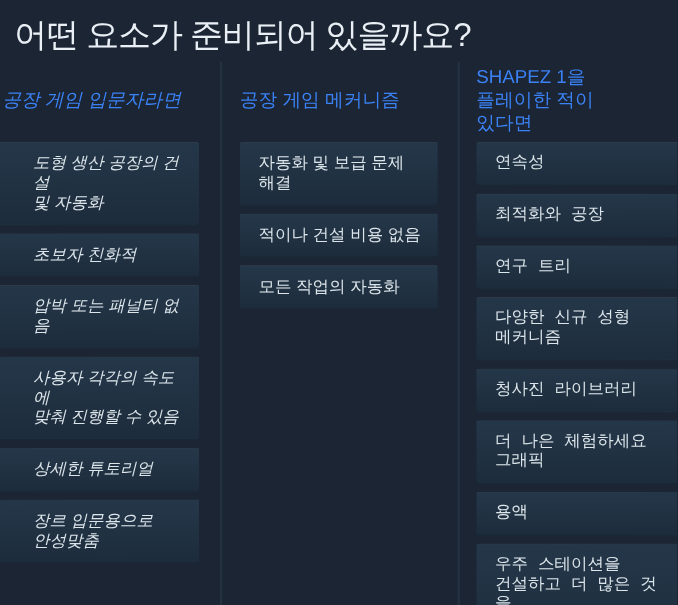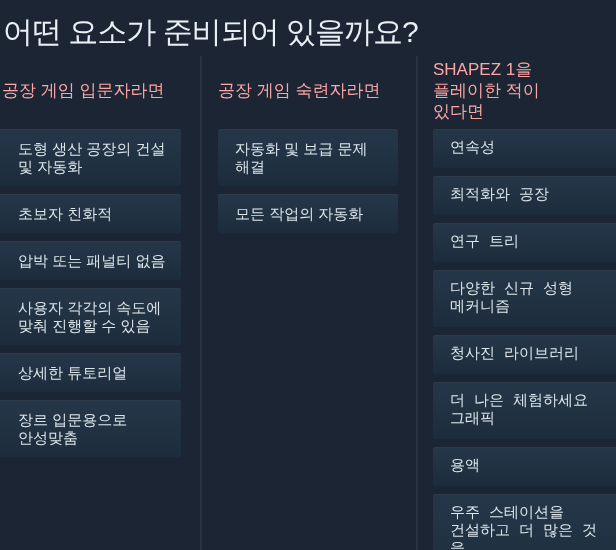--- a/index.html
+++ b/index.html
@@ -2,53 +2,53 @@
 <html><head>
 <meta charset="utf-8">
 <style>
   html, body { margin: 0; padding: 0; }
   body {
     width: 616px; height: 550px; overflow: hidden; position: relative;
     background: #1b2533;
     font-family: "Liberation Sans", "DejaVu Sans", sans-serif;
   }
   .title {
-    position: absolute; top: 12px; left: 3px; margin: 0;
+    position: absolute; top: 12px; left: 13px; margin: 0;
     font-size: 30px; font-weight: 400; letter-spacing: -1px;
     color: #e9eff4; white-space: nowrap;
   }
   .divider {
     position: absolute; top: 56px; bottom: 0; width: 2px;
     background: rgba(125, 165, 205, 0.10);
   }
   .divider-1 { left: 200px; }
   .divider-2 { left: 416px; }
   .col { position: absolute; top: 55px; }
-  .col-1 { left: 0;     width: 181px; }
+  .col-1 { left: 0;     width: 181px; font-style: italic; }
   .col-2 { left: 218px; width: 180px; }
   .col-3 { left: 433px; width: 183px; }
   .col-header {
     height: 70px; margin-bottom: 4px;
     display: flex; align-items: center;
-    color: #fca5a5; font-size: 17px; line-height: 21px;
+    color: #3b82f6; font-size: 17px; line-height: 21px;
     white-space: pre-line;
   }
   .col-1 .col-header { padding-left: 2px; }
   .item {
     box-sizing: border-box;
     background: linear-gradient(180deg, #243749 0%, #1d2c3c 100%);
     border-top: 1px solid rgba(255, 255, 255, 0.07);
     border-bottom: 1px solid rgba(0, 0, 0, 0.28);
     border-radius: 2px;
     margin-bottom: 7px;
     padding: 10px 10px 10px 17px;
     color: #dce5ea; font-size: 15px; line-height: 18px;
     white-space: pre-line;
   }
-  .col-1 .item { padding-left: 18px; border-radius: 0 2px 2px 0; border-left: none; }
+  .col-1 .item { padding-left: 30px; border-radius: 0 2px 2px 0; border-left: none; }
   .col-3 .item { border-radius: 2px 0 0 2px; font-family: Liberation Mono, monospace; }
 </style>
 </head>
 <body>
 
 <div class="page">
 
   <h1 class="title">어떤 요소가 준비되어 있을까요?</h1>
 
   <div class="divider divider-1"></div>
@@ -61,23 +61,24 @@
     <div class="item">초보자 친화적</div>
     <div class="item">압박 또는 패널티 없음</div>
     <div class="item">사용자 각각의 속도에
 맞춰 진행할 수 있음</div>
     <div class="item">상세한 튜토리얼</div>
     <div class="item">장르 입문용으로
 안성맞춤</div>
   </div>
 
   <div class="col col-2">
-    <div class="col-header">공장 게임 숙련자라면</div>
+    <div class="col-header">공장 게임 메커니즘</div>
     <div class="item">자동화 및 보급 문제
 해결</div>
+    <div class="item">적이나 건설 비용 없음</div>
     <div class="item">모든 작업의 자동화</div>
   </div>
 
   <div class="col col-3">
     <div class="col-header">SHAPEZ 1을
 플레이한 적이
 있다면</div>
     <div class="item">연속성</div>
     <div class="item">최적화와 공장</div>
     <div class="item">연구 트리</div>

